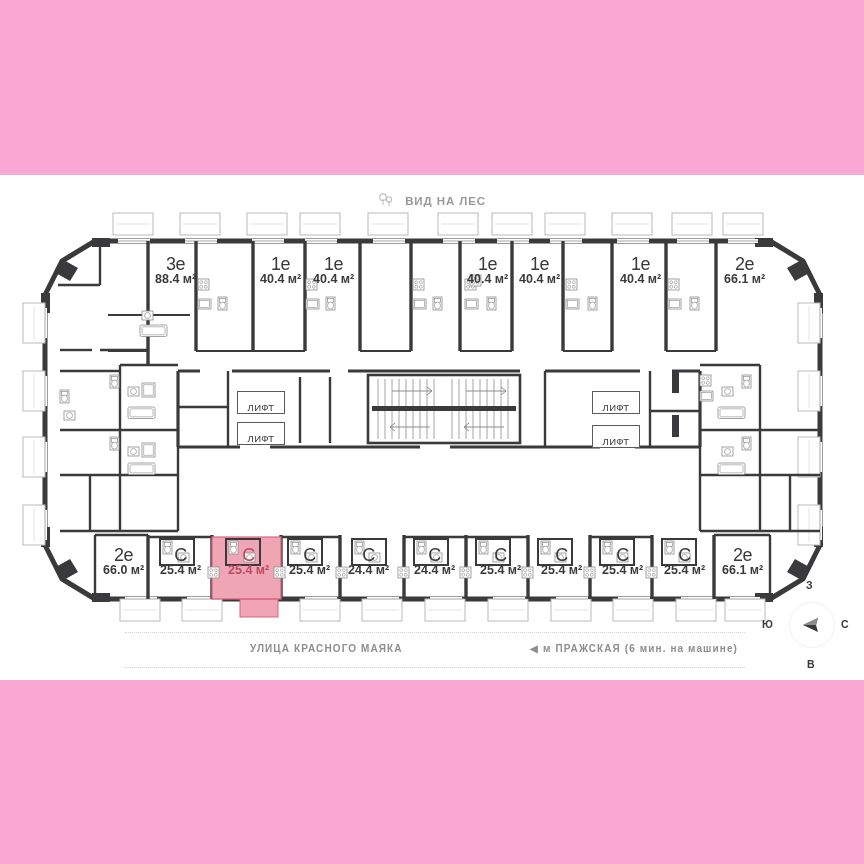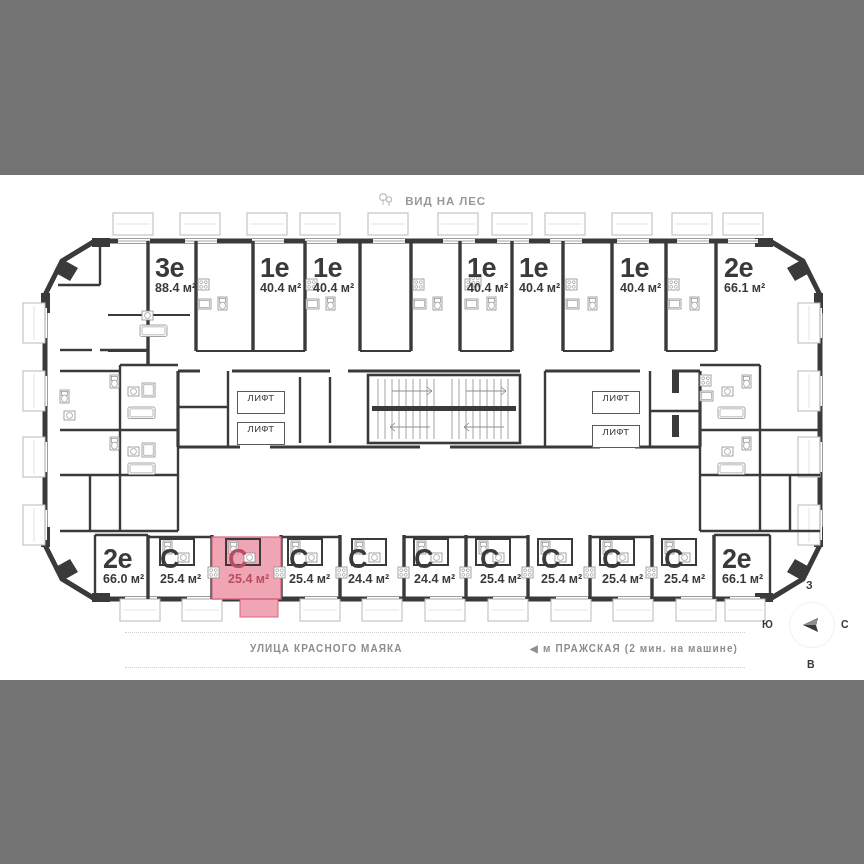--- a/index.html
+++ b/index.html
@@ -1,32 +1,32 @@
 <!DOCTYPE html>
 <html><head>
 <meta charset="utf-8">
 <style>
   html,body{margin:0;padding:0;background:#eeeeee;}
   body{width:864px;height:864px;font-family:"Liberation Sans",sans-serif;overflow:hidden;}
-  #page{position:relative;width:864px;height:864px;background:#737373;}
+  #page{position:relative;width:864px;height:864px;background:#f9a8d4;}
   #canvas{position:absolute;left:0;top:175px;width:864px;height:505px;background:#ffffff;}
 
   .hdr{position:absolute;left:0;top:18px;width:864px;text-align:center;
        font-size:11.5px;letter-spacing:.9px;font-weight:bold;color:#9a9a9a;}
   .hdr .treeico{display:inline-block;vertical-align:-3px;margin-right:7px;}
 
   .plan{position:absolute;left:0;top:0;width:864px;height:505px;}
 
   .lab{position:absolute;color:#3a3a3c;line-height:1;}
-  .lab .t{font-size:27px;font-weight:bold;letter-spacing:-.5px;display:block;}
+  .lab .t{font-size:18px;font-weight:normal;letter-spacing:-.5px;display:block;text-align:center;}
   .lab .a{font-size:12.5px;font-weight:bold;display:block;white-space:nowrap;}
   .lab.pink .t,.lab.pink .a{color:#b84c63;}
 
   .lift{position:absolute;border:1.4px solid #5a5a5c;background:#fff;
-        font-size:9.5px;color:#3a3a3c;display:flex;align-items:flex-start;justify-content:center;
+        font-size:9.5px;color:#3a3a3c;display:flex;align-items:flex-end;justify-content:center;
         letter-spacing:.3px;}
 
   .street{position:absolute;font-size:10px;letter-spacing:1.1px;color:#8e8e90;font-weight:bold;white-space:nowrap;text-align:center;}
   .dashline{position:absolute;height:0;border-top:1.6px dotted #d2d2d4;}
 
   .compass{position:absolute;width:44px;height:44px;border-radius:50%;border:1.5px solid #f0f0f0;background:#fff;}
   .cdir{position:absolute;font-size:10.5px;font-weight:bold;color:#3a3a3c;}
 </style>
 </head>
 <body>
@@ -574,21 +574,21 @@
       <span>ЛИФТ</span>
     </div>
     <div class="lift" style="left:592px;top:250px;width:46px;height:21px;">
       <span>ЛИФТ</span>
     </div>
 
     <div class="dashline" style="left:125px;top:457px;width:620px;"></div>
     <div class="dashline" style="left:125px;top:492px;width:620px;"></div>
     <div class="street" style="left:250px;top:468px;">УЛИЦА КРАСНОГО МАЯКА</div>
     <div class="street" style="left:530px;top:468px;">◀</div>
-    <div class="street" style="left:543px;top:468px;">м ПРАЖСКАЯ (2 мин. на машине)</div>
+    <div class="street" style="left:543px;top:468px;">м ПРАЖСКАЯ (6 мин. на машине)</div>
 
     <div class="compass" style="left:789px;top:427px;">
       <svg width="44" height="44" viewBox="0 0 44 44">
         <path d="M13 22 L28 15 L26 22 L28 29 Z" fill="#3a3a3c"></path>
         <path d="M13 22 L28 15 L26 22 Z" fill="#8d8d8f"></path>
       </svg>
     </div>
     <div class="cdir" style="left:806px;top:404px;">З</div>
     <div class="cdir" style="left:762px;top:443px;">Ю</div>
     <div class="cdir" style="left:841px;top:443px;">С</div>

